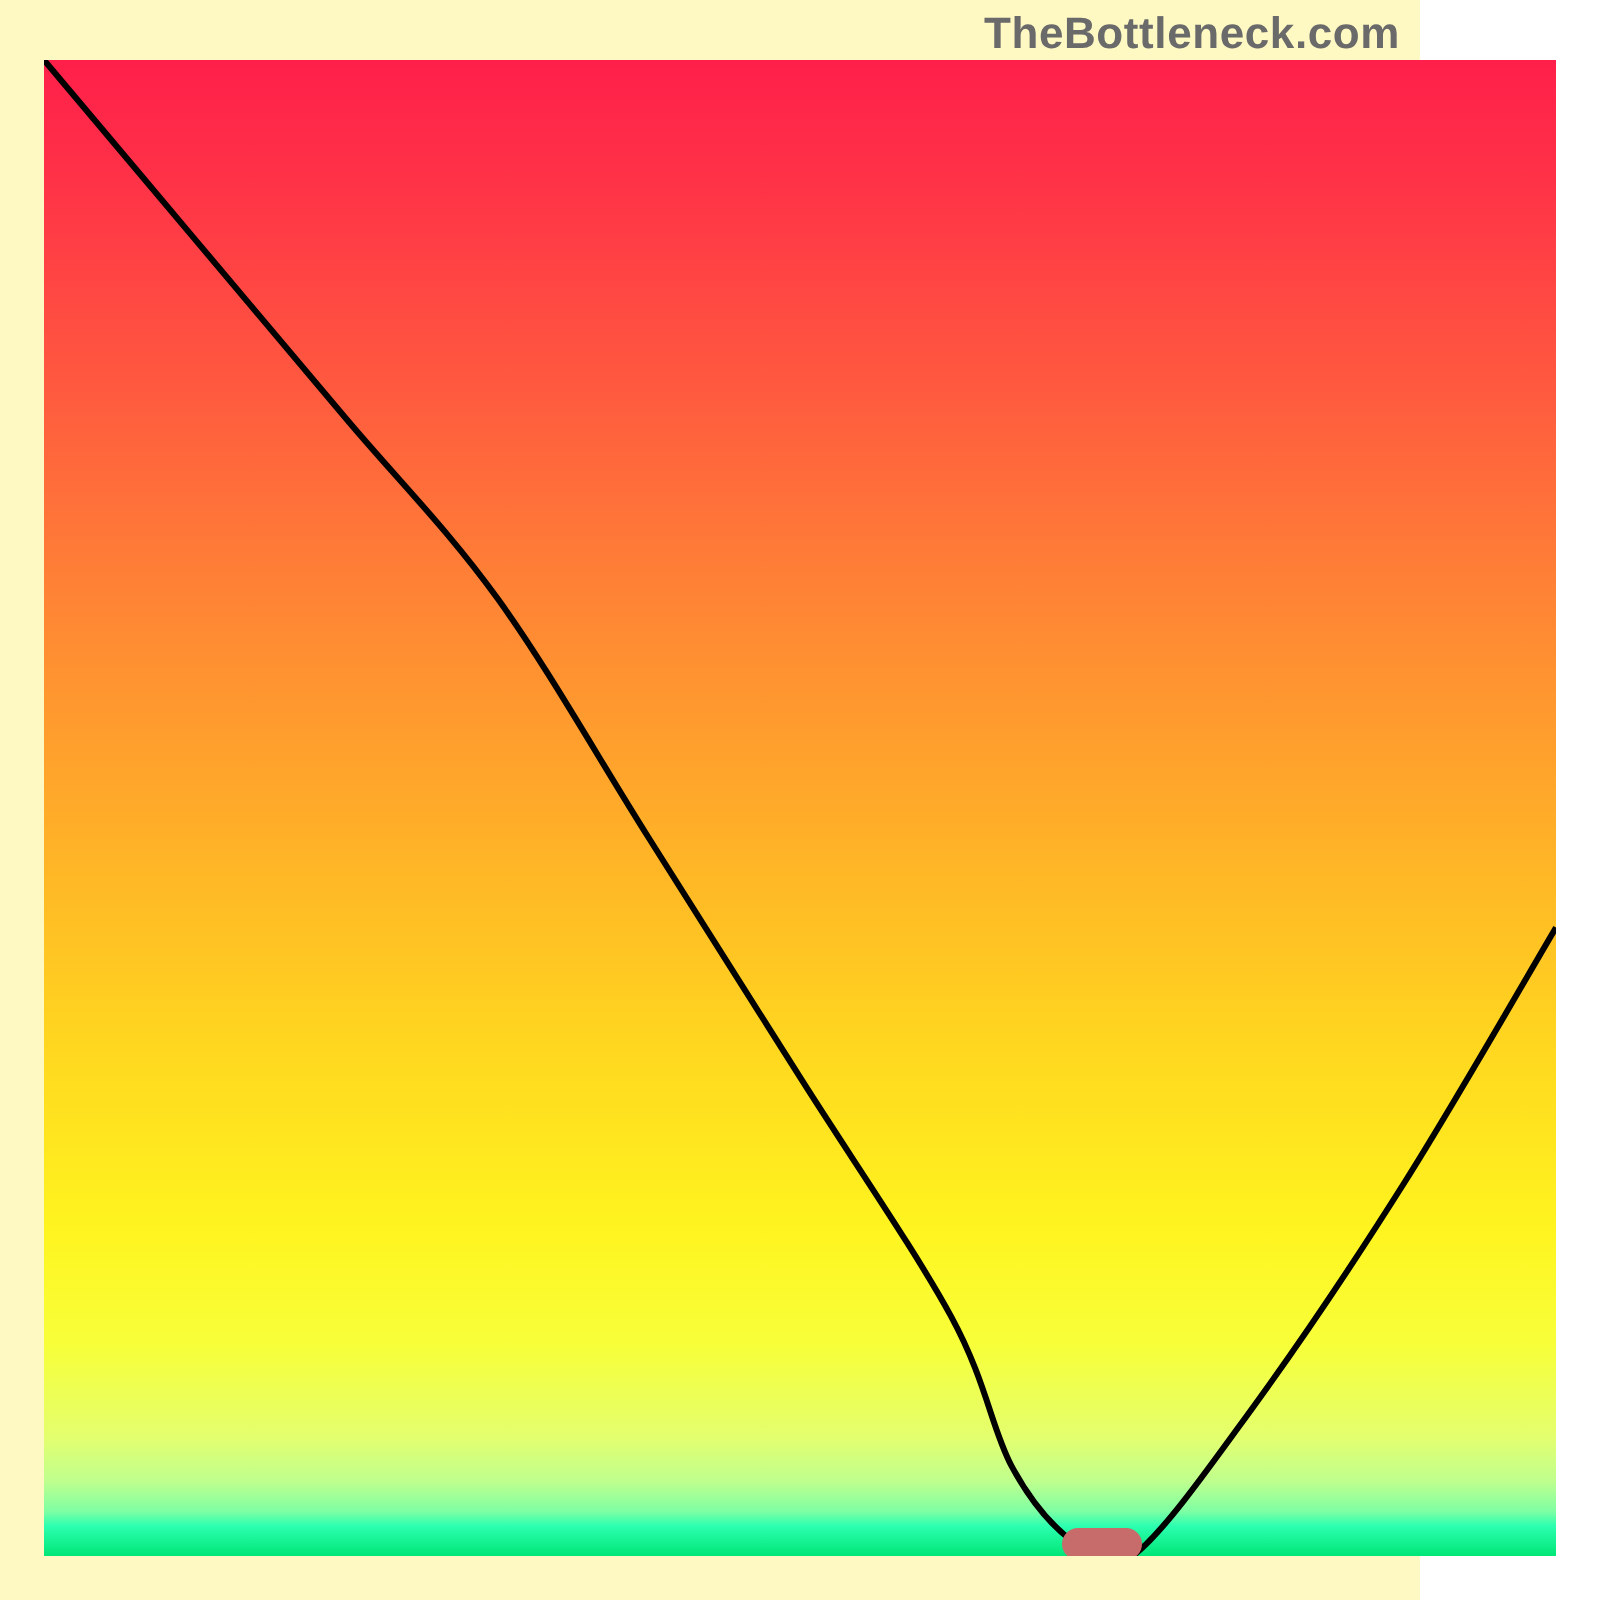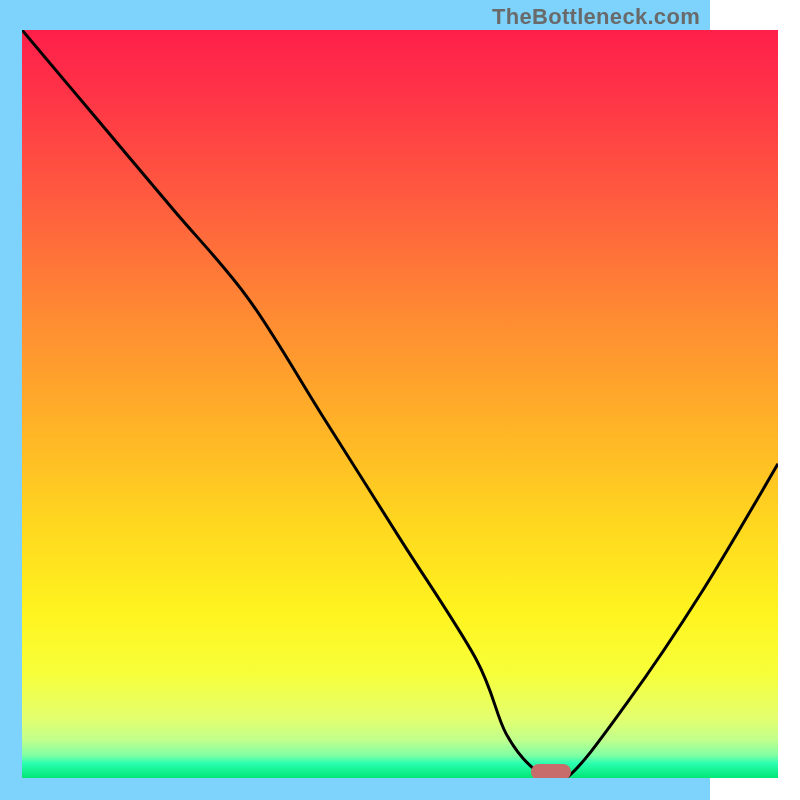--- a/index.html
+++ b/index.html
@@ -1,21 +1,21 @@
 <!DOCTYPE html>
 <html><head>
 <meta charset="utf-8">
 <style>
   * { margin: 0; padding: 0; box-sizing: border-box; }
   html, body { width: 800px; height: 800px; overflow: hidden; background: #fff; }
   .stage {
     position: relative;
     width: 710px;
     height: 800px;
-    background: #7dd3fc;
+    background: #fef9c3;
   }
   .watermark {
     position: absolute;
     top: 4px;
     right: 10px;
     font-family: Arial, Helvetica, sans-serif;
     font-size: 22px;
     font-weight: 600;
     color: #6a6a6a;
     letter-spacing: 0.3px;

